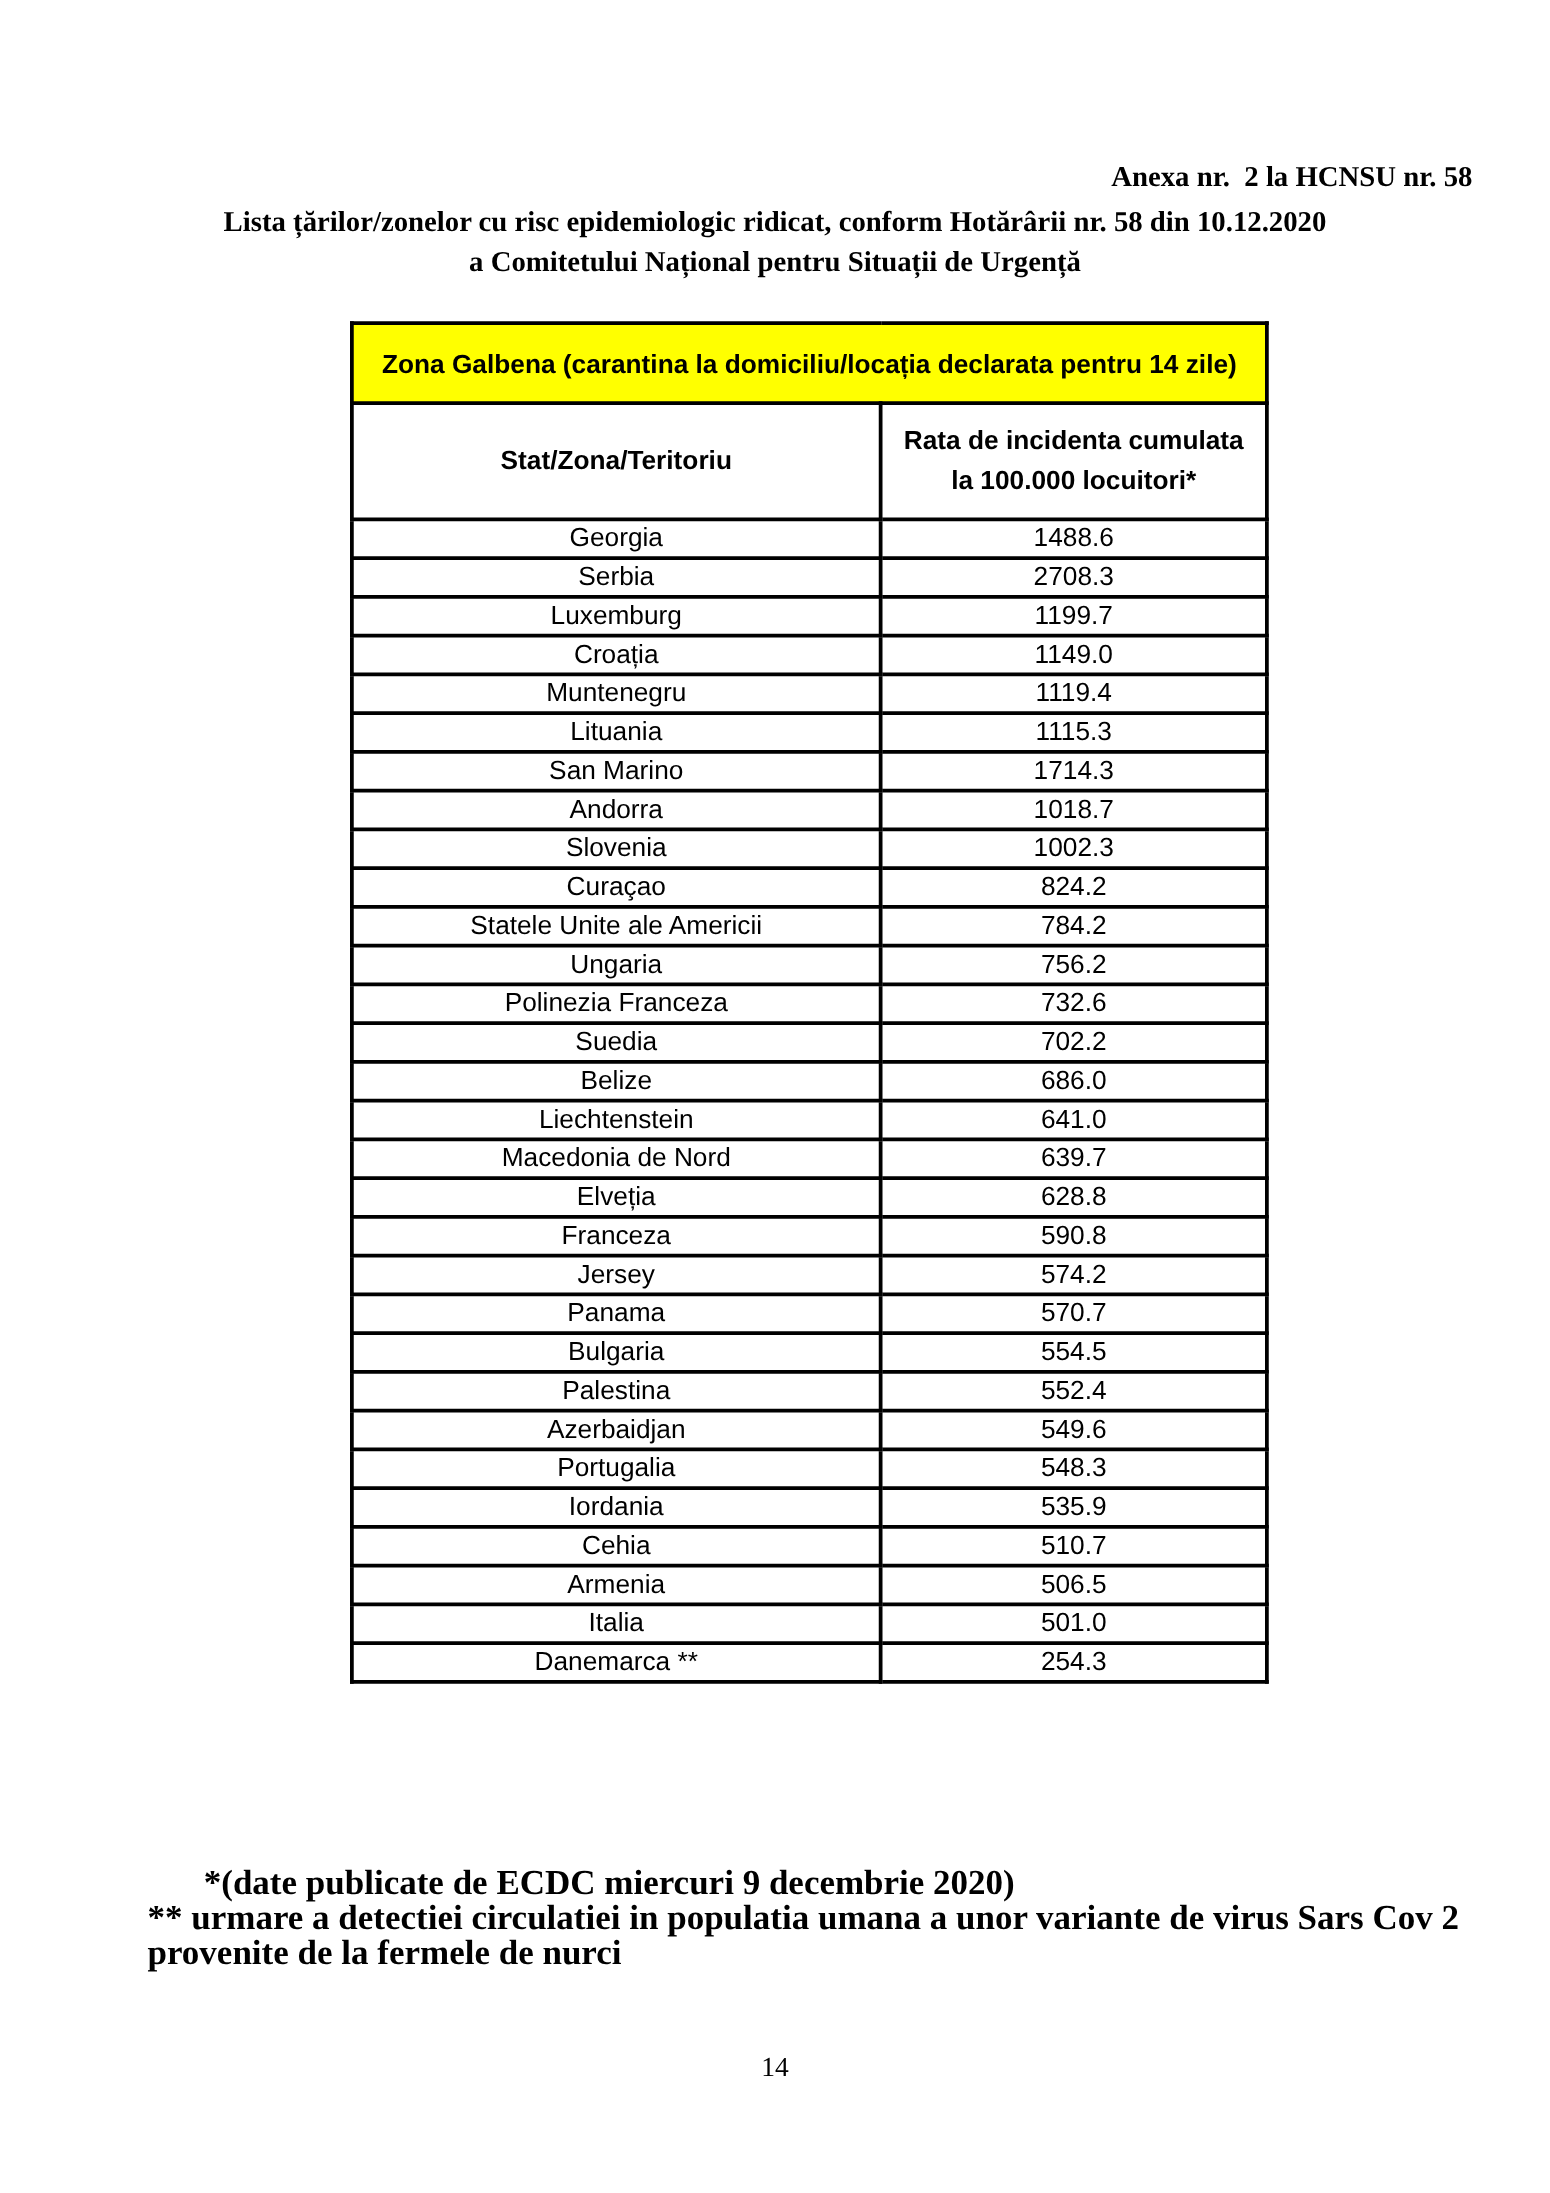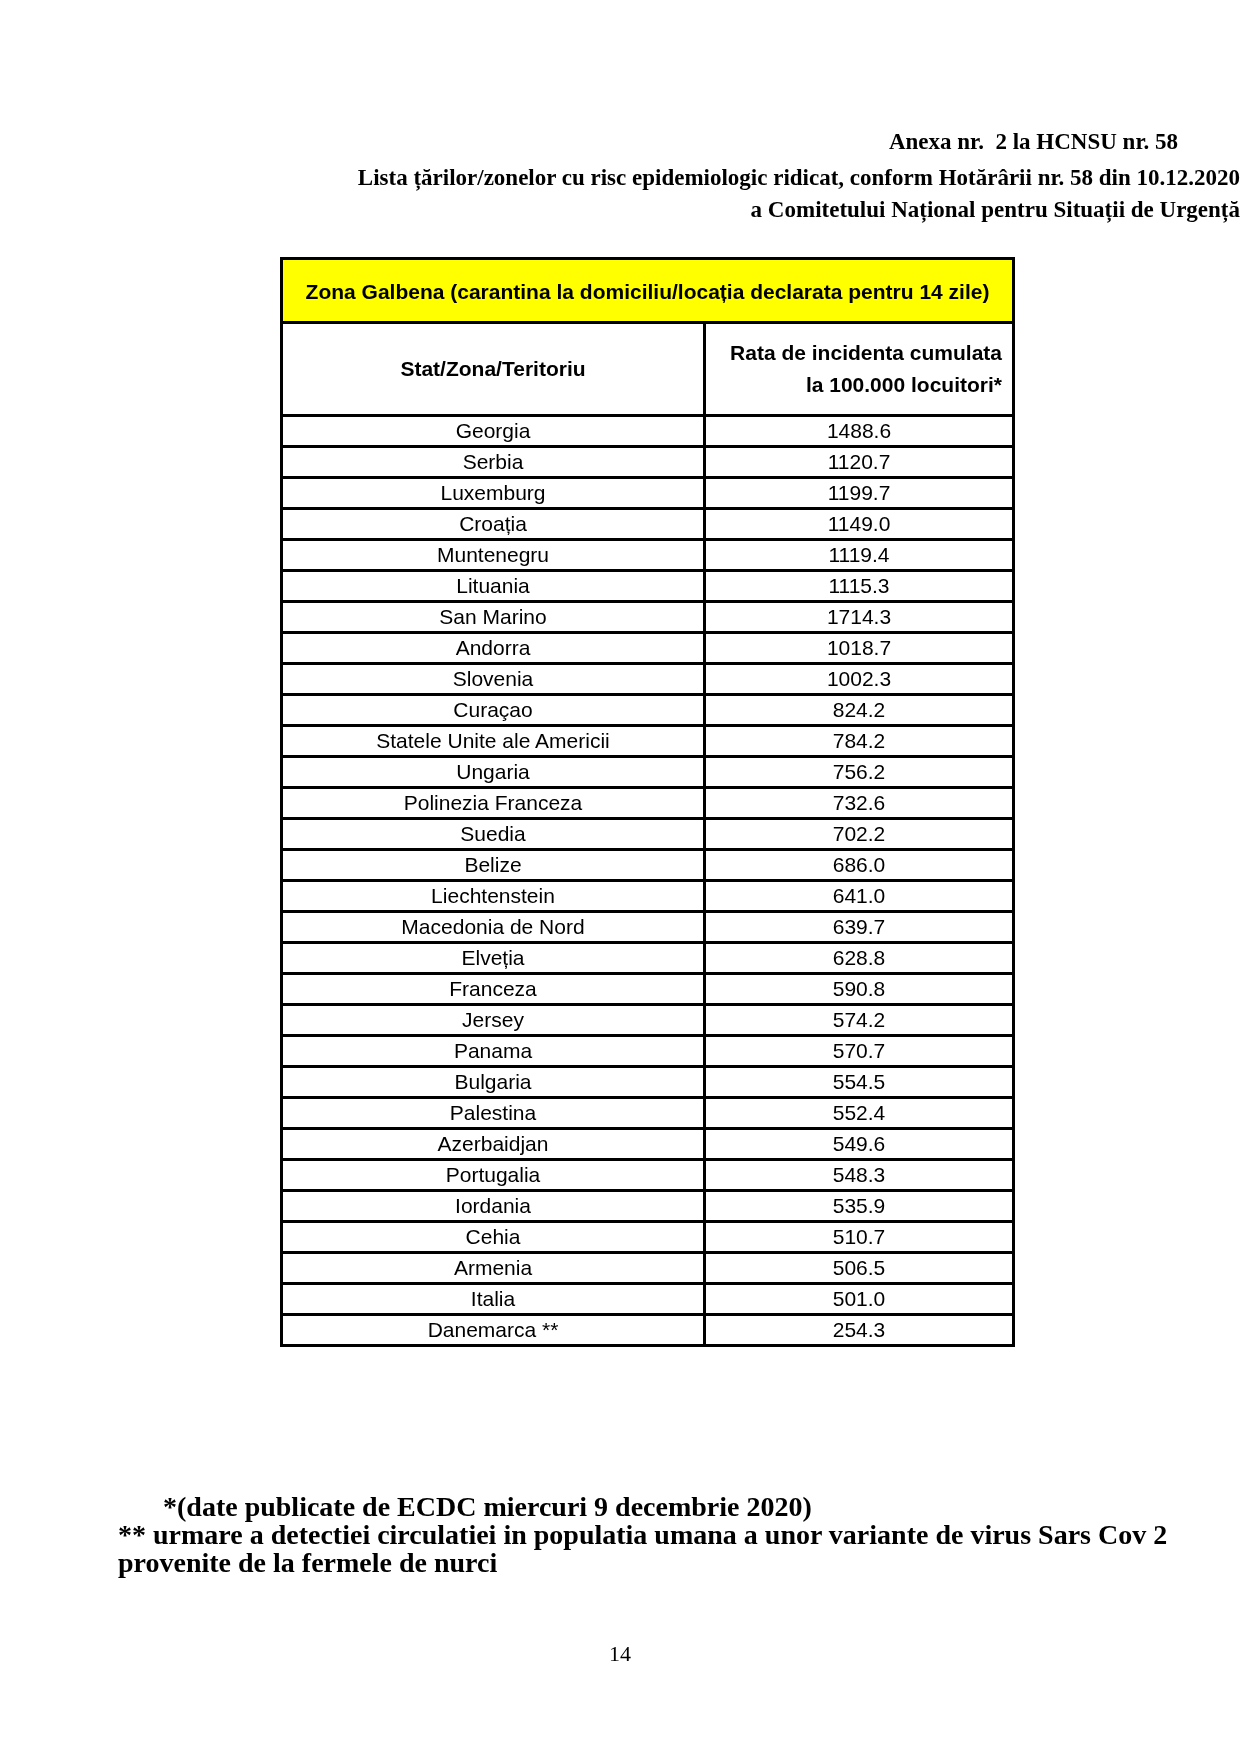--- a/index.html
+++ b/index.html
@@ -29,21 +29,21 @@
     position: absolute;
     top: 162px;
     left: 0;
     width: 1240px;
     text-align: center;
     font-family: "Liberation Serif", serif;
     font-weight: bold;
     font-size: 23px;
     line-height: 32px;
   }
-  .doc-title .line { display: block; text-align: right; }
+  .doc-title .line { display: block; }
   .zone-table {
     position: absolute;
     top: 257px;
     left: 280px;
     width: 733px;
     border-collapse: collapse;
     font-family: "Liberation Sans", sans-serif;
     table-layout: fixed;
   }
   .zone-table td, .zone-table th {
@@ -111,31 +111,31 @@
   <colgroup>
     <col class="col-name">
     <col class="col-rate">
   </colgroup>
   <thead>
     <tr>
       <th colspan="2" class="zone-header">Zona Galbena (carantina la domiciliu/locația declarata pentru 14 zile)</th>
     </tr>
     <tr>
       <th class="col-header">Stat/Zona/Teritoriu</th>
-      <th class="col-header" style="padding: 0 10px; text-align: right;">Rata de incidenta cumulata la 100.000 locuitori*</th>
+      <th class="col-header" style="padding: 0 10px;">Rata de incidenta cumulata la 100.000 locuitori*</th>
     </tr>
   </thead>
   <tbody id="table-body">
       <tr>
         <td class="cell">Georgia</td>
         <td class="cell">1488.6</td>
       </tr>
       <tr>
         <td class="cell">Serbia</td>
-        <td class="cell">1120.7</td>
+        <td class="cell">2708.3</td>
       </tr>
       <tr>
         <td class="cell">Luxemburg</td>
         <td class="cell">1199.7</td>
       </tr>
       <tr>
         <td class="cell">Croația</td>
         <td class="cell">1149.0</td>
       </tr>
       <tr>

